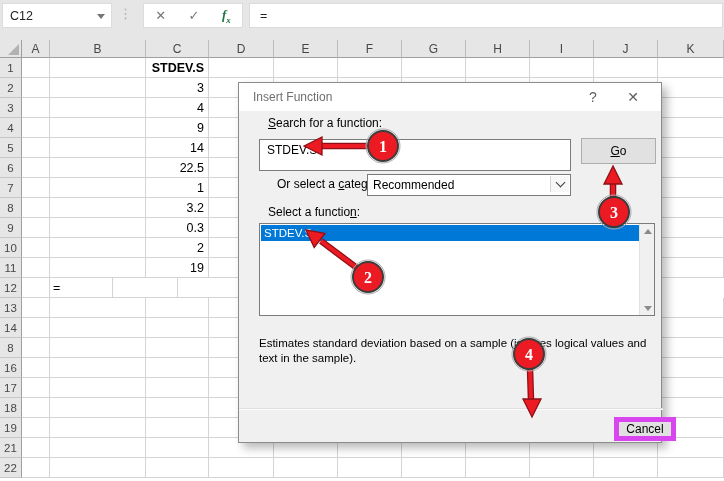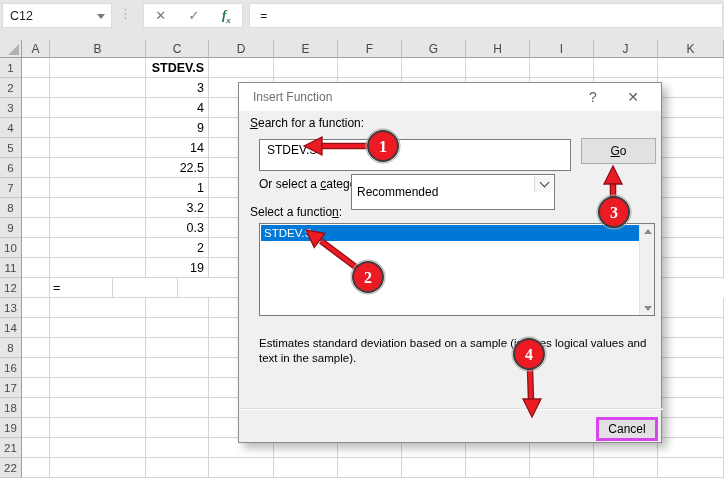--- a/index.html
+++ b/index.html
@@ -44,27 +44,27 @@
   
   .dialog { position:absolute; left:238px; top:82px; width:424px; height:361px; background:#f0f0f0;
             border:1px solid #8b8b8b; box-shadow:5px 5px 9px rgba(0,0,0,.28); z-index:5; font-size:12px; color:#000; }
   .dlg-titlebar { position:absolute; left:0; top:0; width:100%; height:28px; background:#fff; }
   .dlg-title { position:absolute; left:14px; top:7px; font-size:12px; color:#6f6f6f; }
   .dlg-sysbtn { position:absolute; top:0; width:34px; height:28px; display:flex; align-items:center;
                 justify-content:center; color:#5f5f5f; font-size:14px; }
   .dlg-help  { left:337px; }
   .dlg-close { left:377px; }
   .accel { text-decoration:underline; }
-  .lbl { position:absolute; color:#000; }
+  .lbl { position:absolute; color:#000;margin-left:18px; }
   .search-box { position:absolute; left:20px; top:56px; width:312px; height:32px; background:#fff;
                 border:1px solid #7b7b7b; font-family:"Liberation Sans", sans-serif; font-size:12px;
                 padding:3px 7px; resize:none; overflow:hidden; color:#000; }
   .go-btn { position:absolute; left:342px; top:55px; width:75px; height:26px; background:#e1e1e1;
             border:1px solid #adadad; display:flex; align-items:center; justify-content:center; font-size:12px; }
-  .cat-dropdown { position:absolute; left:112px; top:91px; width:204px; height:36px; background:#fff;
+  .cat-dropdown { position:absolute; left:128px; top:91px; width:204px; height:22px; background:#fff;
                   border:1px solid #7b7b7b; display:flex; align-items:center; padding-left:5px; font-size:12px; }
   .chev-btn { position:absolute; right:1px; top:1px; width:19px; height:16px; background:#f7f7f7;
               border-left:1px solid #d4d4d4; display:flex; align-items:center; justify-content:center; }
   .chev { width:7px; height:7px; border-right:1.6px solid #3c3c3c; border-bottom:1.6px solid #3c3c3c;
           transform:rotate(45deg); margin-top:-4px; }
   .fn-listbox { position:absolute; left:20px; top:140px; width:396px; height:93px; background:#fff;
                 border:1px solid #7b7b7b; }
   .fn-item-selected { position:absolute; left:1px; top:1px; right:15px; height:16px; background:#0078d7;
                       color:#fff; font-size:11.5px; display:flex; align-items:center; padding-left:3px; }
   .fn-scrollbar { position:absolute; right:0; top:0; bottom:0; width:15px; background:#f0f0f0;
@@ -76,21 +76,21 @@
   .tri-down { width:0; height:0; border-left:4px solid transparent; border-right:4px solid transparent;
               border-top:5px solid #8a8a8a; }
   .fn-signature { position:absolute; left:20px; top:236px; font-weight:700; font-size:12px; }
   .fn-desc { position:absolute; left:20px; top:253px; width:402px; font-size:11.5px; line-height:1.3; }
   .dlg-sep { position:absolute; left:0; top:325px; width:424px; height:2px;
              border-top:1px solid #dfdfdf; border-bottom:1px solid #fdfdfd; }
   .help-link { position:absolute; left:12px; top:336px; color:#0563c1; text-decoration:underline; font-size:12px; }
   .btn { position:absolute; top:334px; height:24px; background:#e1e1e1; display:flex; align-items:center;
          justify-content:center; font-size:12px; }
   .ok-btn { left:267px; width:64px; border:2px solid #0078d7; }
-  .cancel-btn { left:357px; width:62px; border:3px solid #d946ef; }
+  .cancel-btn { left:375px; width:62px; border:5px solid #d946ef; }
 
   
   #overlay { position:absolute; left:0; top:0; width:724px; height:481px; z-index:9; pointer-events:none; }
   .step-num { font-family:"Liberation Serif", serif; font-weight:bold; font-size:16px; fill:#fff; text-anchor:middle; }
 </style>
 </head>
 <body>
 
 <div class="topbar">
   <div class="name-box">

